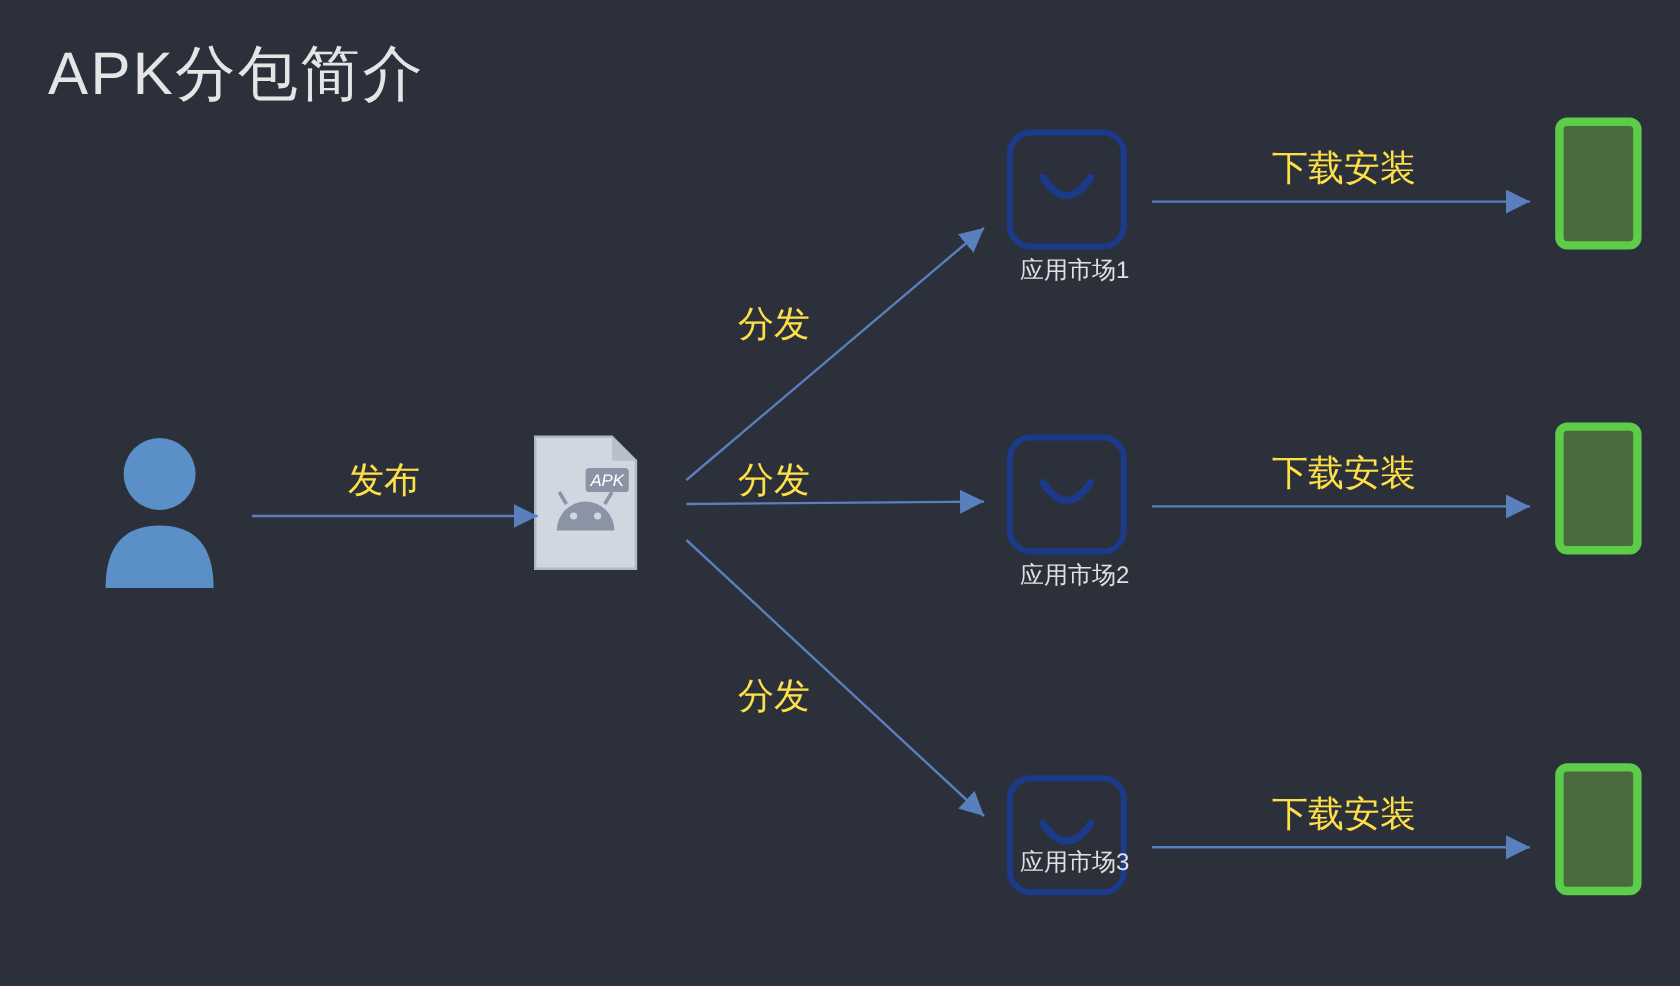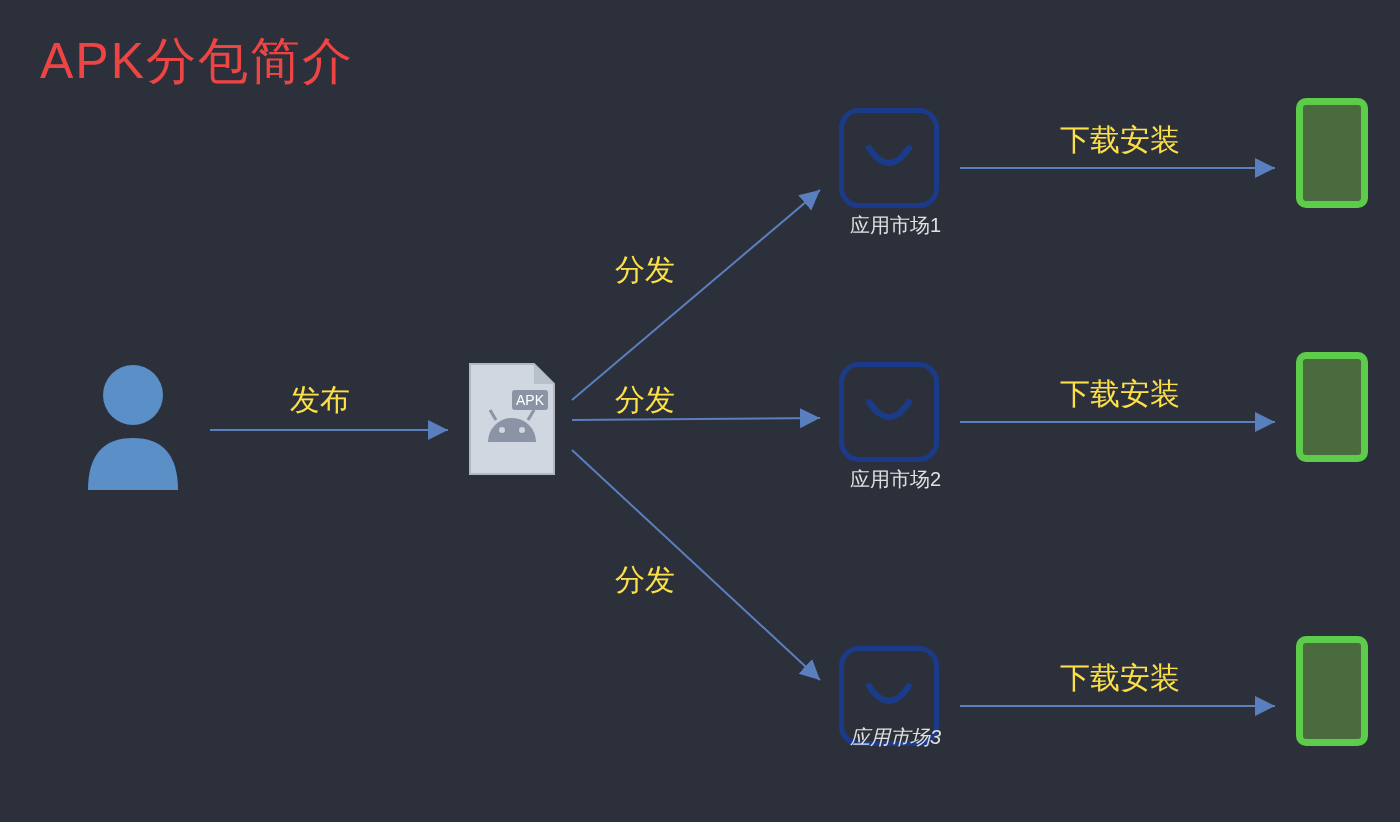--- a/index.html
+++ b/index.html
@@ -11,34 +11,34 @@
     color: #e8e8e8;
     position: relative;
     overflow: hidden;
   }
   .title {
     position: absolute;
     left: 40px;
     top: 28px;
     font-size: 50px;
     font-weight: 400;
-    color: #ef4444;
+    color: #e5e5e5;
     letter-spacing: 2px;
   }
   .node { position: absolute; }
   .user-icon { left: 78px; top: 360px; }
-  .apk-icon { left: 466px; top: 360px; }
+  .apk-icon { left: 442px; top: 360px; font-style: italic; }
   .store-icon { width: 100px; height: 100px; border: 5px solid #1b3b8a; border-radius: 20px; display: flex; align-items: center; justify-content: center; }
   .store1 { left: 839px; top: 108px; }
   .store2 { left: 839px; top: 362px; }
   .store3 { left: 839px; top: 646px; }
   .store-label { position: absolute; left: 850px; font-size: 20px; color: #e0e0e0; }
   .sl1 { top: 212px; text-align: right; }
   .sl2 { top: 466px; text-align: center; }
-  .sl3 { top: 724px; font-style: italic; }
+  .sl3 { top: 705px; }
   .phone-icon { width: 72px; height: 110px; border: 7px solid #5ccc4a; border-radius: 10px; background: #4a6b3d; }
   .phone1 { left: 1296px; top: 98px; }
   .phone2 { left: 1296px; top: 352px; }
   .phone3 { left: 1296px; top: 636px; }
   .arrow-label { position: absolute; font-size: 30px; color: #fde047; }
   .al-publish { left: 290px; top: 380px; font-family: Liberation Mono, monospace; }
   .al-dist1   { left: 615px; top: 250px; }
   .al-dist2   { left: 615px; top: 380px; }
   .al-dist3   { left: 615px; top: 560px; }
   .al-dl1 { left: 1060px; top: 120px; }

